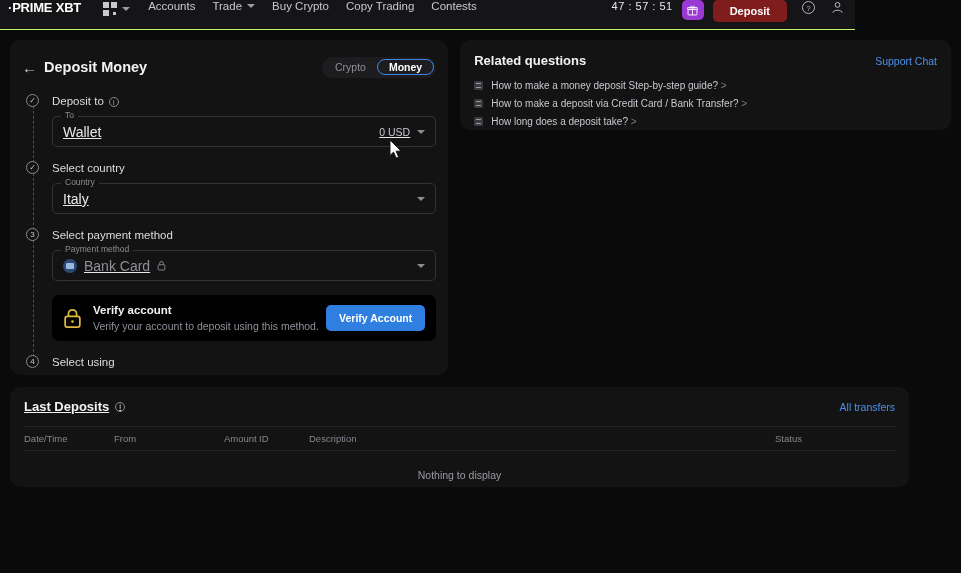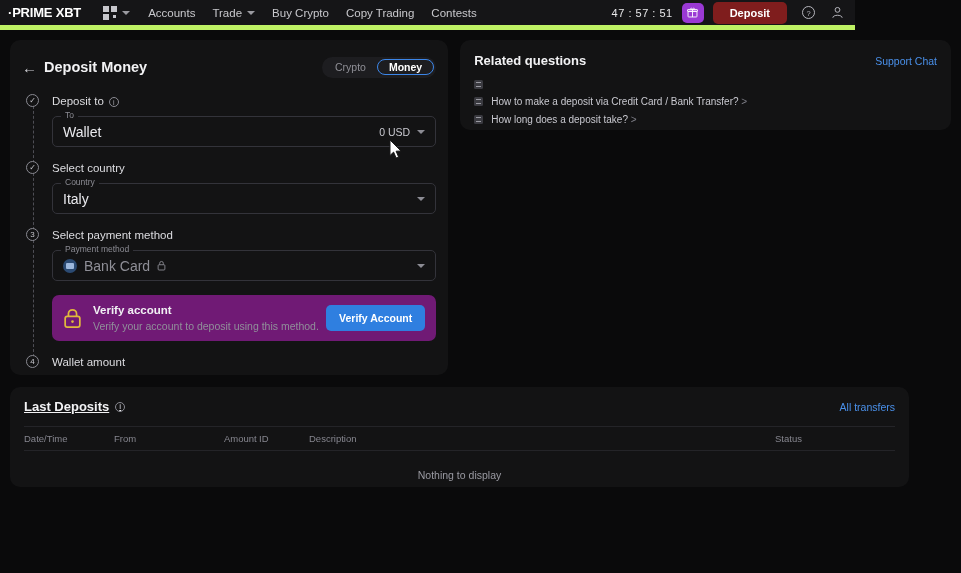--- a/index.html
+++ b/index.html
@@ -8,23 +8,23 @@
     background: #0a0a0b;
     font-family: "Liberation Sans", sans-serif;
     color: #e8e8ea;
     overflow: hidden;
   }
 
   
   .header {
     height: 30px; width: 855px;
     background: #151517;
-    display: flex; align-items: center;
+    display: flex; align-items: flex-start;
     padding: 0 10px 0 8px;
-    border-bottom: 5px solid #bef264;
+    border-bottom: 1px solid #bef264;
   }
   .logo {
     font-size: 13px; font-weight: bold; color: #ffffff;
     letter-spacing: -0.2px; white-space: nowrap;
     margin-right: 18px;
   }
   .grid-btn {
     display: flex; align-items: center; gap: 5px;
     padding: 2px 4px; cursor: pointer; margin-right: 14px;
   }
@@ -96,39 +96,40 @@
     width: 10px; height: 10px; border-radius: 50%; border: 1px solid #8a8a92;
     font-size: 7px; color: #a9a9b0; display: inline-flex;
     align-items: center; justify-content: center; line-height: 1;
   }
 
   
   .field {
     position: relative; border: 1px solid #33333a; border-radius: 5px;
     height: 31px; display: flex; align-items: center; padding: 0 10px;
     cursor: pointer;
+    text-decoration: underline;
   }
   .field-legend {
     position: absolute; top: -6px; left: 8px; background: #131314;
     padding: 0 4px; font-size: 8.5px; color: #8c8c94; line-height: 1;
   }
   .field-val { font-size: 14px; color: #eaeaee; }
   .field-val.muted { color: #8f8f97; }
   .field-right { margin-left: auto; display: flex; align-items: center; gap: 7px; }
   .usd { font-size: 10.5px; color: #c9c9d0; }
   .caret { width: 0; height: 0; border-left: 4px solid transparent; border-right: 4px solid transparent; border-top: 4px solid #8c8c94; }
   .card-circle {
     width: 14px; height: 14px; border-radius: 50%; background: #2b4a72;
     display: inline-flex; align-items: center; justify-content: center; margin-right: 7px;
   }
   .card-circle span { width: 8px; height: 6px; background: #9db8dd; border-radius: 1px; display: block; }
 
   
   .verify {
-    margin-top: 14px; background: #701a75; border-radius: 7px;
+    margin-top: 14px; background: #000000; border-radius: 7px;
     height: 46px; display: flex; align-items: center; padding: 0 11px;
   }
   .lock-big { margin-right: 11px; display: flex; }
   .v-title { font-size: 11.5px; font-weight: bold; color: #f0f0f3; line-height: 1.35; }
   .v-sub { font-size: 10.5px; color: #90909a; line-height: 1.35; }
   .verify-btn {
     margin-left: auto; background: #2f7fe0; color: #fff; font-weight: bold;
     font-size: 10.5px; border-radius: 5px; padding: 7px 13px; cursor: pointer;
     border: none; font-family: "Liberation Sans", sans-serif; white-space: nowrap;
   }
@@ -325,38 +326,39 @@
             </div>
           </div>
         </div>
 
         <div class="step">
           <div class="step-rail">
             <div class="bullet">4</div>
           </div>
           <div class="step-body">
             <div class="step-label">
-              <span>Wallet amount</span>
+              <span>Select using</span>
             </div>
           </div>
         </div>
 
       </div>
     </div>
 
     <div class="panel rq-panel">
       <div class="rq-head">
         <div class="rq-title">Related questions</div>
         <div class="rq-link">Support Chat</div>
       </div>
 
       <div class="q-item">
         <span class="q-ico">
             <b></b>
           </span>
+        <span class="q-text"><span>How to make a money deposit Step-by-step guide?</span> <span class="arw">&gt;</span></span>
       </div>
       <div class="q-item">
         <span class="q-ico">
             <b></b>
           </span>
         <span class="q-text"><span>How to make a deposit via Credit Card / Bank Transfer?</span> <span class="arw">&gt;</span></span>
       </div>
       <div class="q-item">
         <span class="q-ico">
             <b></b>

